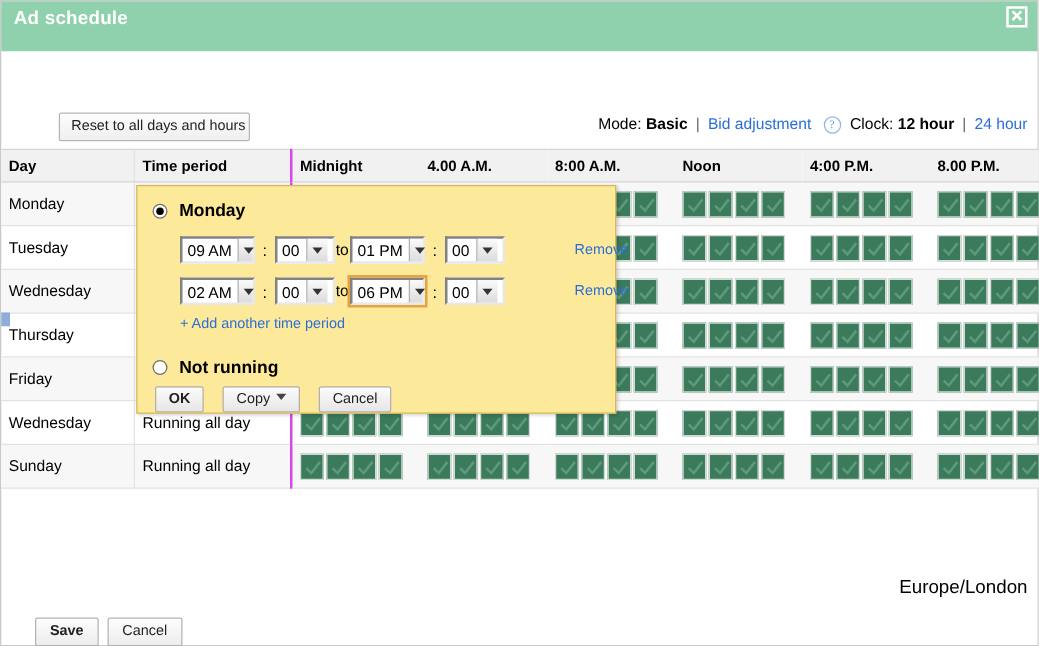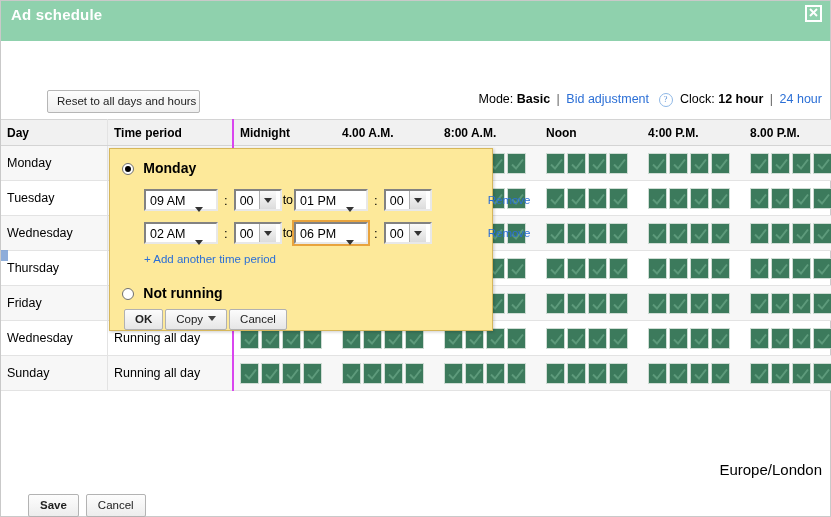--- a/index.html
+++ b/index.html
@@ -87,27 +87,27 @@
        border:2px solid;border-color:#828282 #e8e8e8 #e8e8e8 #828282;
        height:22px;box-sizing:border-box;cursor:pointer;}
   .sel.focus{outline:2px solid #e8a33d;outline-offset:0px;}
   .sel .val{padding:2px 5px 0 4px;font-size:12.5px;line-height:17px;
             color:#000;white-space:nowrap;}
   .sel .arrow{width:16px;background:linear-gradient(#fafafa,#dcdcdc);
               border-left:1px solid #b0b0b0;position:relative;}
   .sel .arrow:after{content:"";position:absolute;left:4px;top:7px;
                     border-left:4px solid transparent;border-right:4px solid transparent;
                     border-top:5px solid #333;}
-  .sel.w-ampm{width:74px;align-items:center;} .sel.w-min{width:48px;}
+  .sel.w-ampm{width:60px;} .sel.w-min{width:48px;}
   .colon{margin:0 6px;font-size:13px;}
   .tword{margin:0 1px;font-size:12.5px;}
   .remove{margin-left:12px;font-size:11.5px;color:#2b6fd6;cursor:pointer;padding-left:44px;}
   .addlink{position:absolute;left:34px;top:104px;font-size:11.5px;
            color:#2b6fd6;cursor:pointer;}
-  .pbtns{position:absolute;left:14px;top:160px;display:flex;gap:2px;}
+  .pbtns{position:absolute;left:14px;top:160px;display:flex;gap:15px;}
   .pbtn{padding:3px 10px 4px 10px;font-size:11.5px;
         background:linear-gradient(#fcfcfc,#e6e6e6);
         border:1px solid #b1b1b1;border-radius:2px;cursor:pointer;
         font-family:"Liberation Sans",sans-serif;color:#222;white-space:nowrap;}
   .pbtn.ok{font-weight:bold;}
   .pbtn .cart{display:inline-block;margin-left:5px;
               border-left:4px solid transparent;border-right:4px solid transparent;
               border-top:5px solid #444;vertical-align:2px;}
 
   

